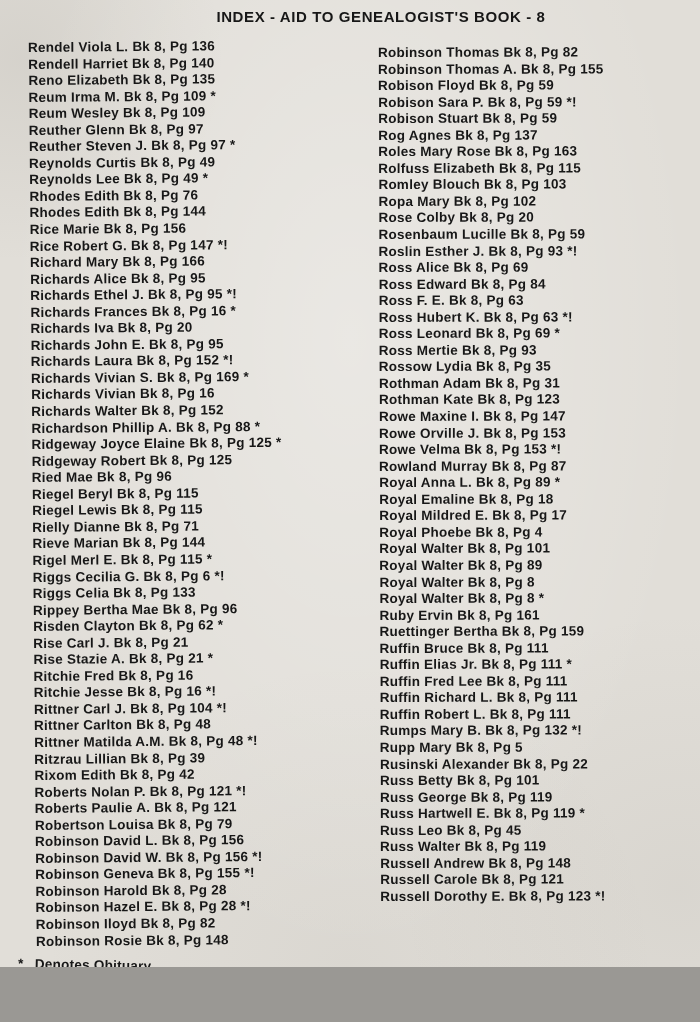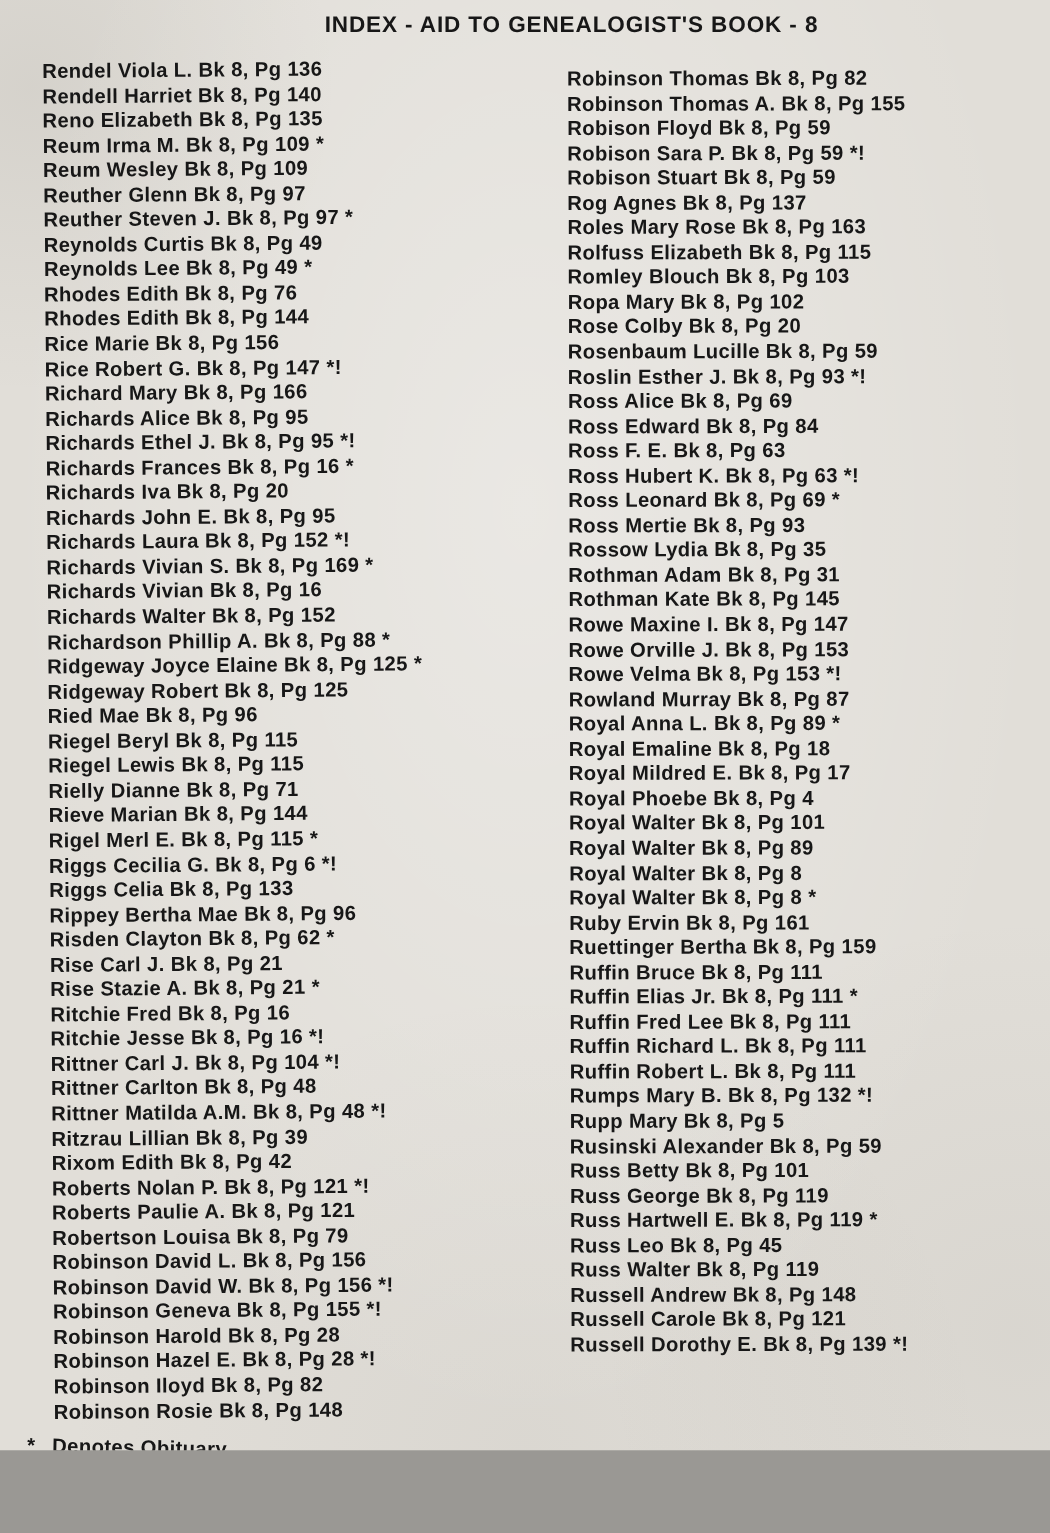--- a/index.html
+++ b/index.html
@@ -165,21 +165,21 @@
       <div class="entry">Rosenbaum Lucille Bk 8, Pg 59</div>
       <div class="entry">Roslin Esther J. Bk 8, Pg 93 *!</div>
       <div class="entry">Ross Alice Bk 8, Pg 69</div>
       <div class="entry">Ross Edward Bk 8, Pg 84</div>
       <div class="entry">Ross F. E. Bk 8, Pg 63</div>
       <div class="entry">Ross Hubert K. Bk 8, Pg 63 *!</div>
       <div class="entry">Ross Leonard Bk 8, Pg 69 *</div>
       <div class="entry">Ross Mertie Bk 8, Pg 93</div>
       <div class="entry">Rossow Lydia Bk 8, Pg 35</div>
       <div class="entry">Rothman Adam Bk 8, Pg 31</div>
-      <div class="entry">Rothman Kate Bk 8, Pg 145</div>
+      <div class="entry">Rothman Kate Bk 8, Pg 123</div>
       <div class="entry">Rowe Maxine I. Bk 8, Pg 147</div>
       <div class="entry">Rowe Orville J. Bk 8, Pg 153</div>
       <div class="entry">Rowe Velma Bk 8, Pg 153 *!</div>
       <div class="entry">Rowland Murray Bk 8, Pg 87</div>
       <div class="entry">Royal Anna L. Bk 8, Pg 89 *</div>
       <div class="entry">Royal Emaline Bk 8, Pg 18</div>
       <div class="entry">Royal Mildred E. Bk 8, Pg 17</div>
       <div class="entry">Royal Phoebe Bk 8, Pg 4</div>
       <div class="entry">Royal Walter Bk 8, Pg 101</div>
       <div class="entry">Royal Walter Bk 8, Pg 89</div>
@@ -187,29 +187,29 @@
       <div class="entry">Royal Walter Bk 8, Pg 8 *</div>
       <div class="entry">Ruby Ervin Bk 8, Pg 161</div>
       <div class="entry">Ruettinger Bertha Bk 8, Pg 159</div>
       <div class="entry">Ruffin Bruce Bk 8, Pg 111</div>
       <div class="entry">Ruffin Elias Jr. Bk 8, Pg 111 *</div>
       <div class="entry">Ruffin Fred Lee Bk 8, Pg 111</div>
       <div class="entry">Ruffin Richard L. Bk 8, Pg 111</div>
       <div class="entry">Ruffin Robert L. Bk 8, Pg 111</div>
       <div class="entry">Rumps Mary B. Bk 8, Pg 132 *!</div>
       <div class="entry">Rupp Mary Bk 8, Pg 5</div>
-      <div class="entry">Rusinski Alexander Bk 8, Pg 59</div>
+      <div class="entry">Rusinski Alexander Bk 8, Pg 22</div>
       <div class="entry">Russ Betty Bk 8, Pg 101</div>
       <div class="entry">Russ George Bk 8, Pg 119</div>
       <div class="entry">Russ Hartwell E. Bk 8, Pg 119 *</div>
       <div class="entry">Russ Leo Bk 8, Pg 45</div>
       <div class="entry">Russ Walter Bk 8, Pg 119</div>
       <div class="entry">Russell Andrew Bk 8, Pg 148</div>
       <div class="entry">Russell Carole Bk 8, Pg 121</div>
-      <div class="entry">Russell Dorothy E. Bk 8, Pg 139 *!</div>
+      <div class="entry">Russell Dorothy E. Bk 8, Pg 123 *!</div>
     </div>
 
   <div class="footnotes">
     <div class="footnote">
       <span class="sym">*</span>
       <span class="ftext">Denotes Obituary</span>
     </div>
     <div class="footnote">
       <span class="sym">!</span>
       <span class="ftext">Denotes Burial - Marble Park Cemetery - Milan</span>

